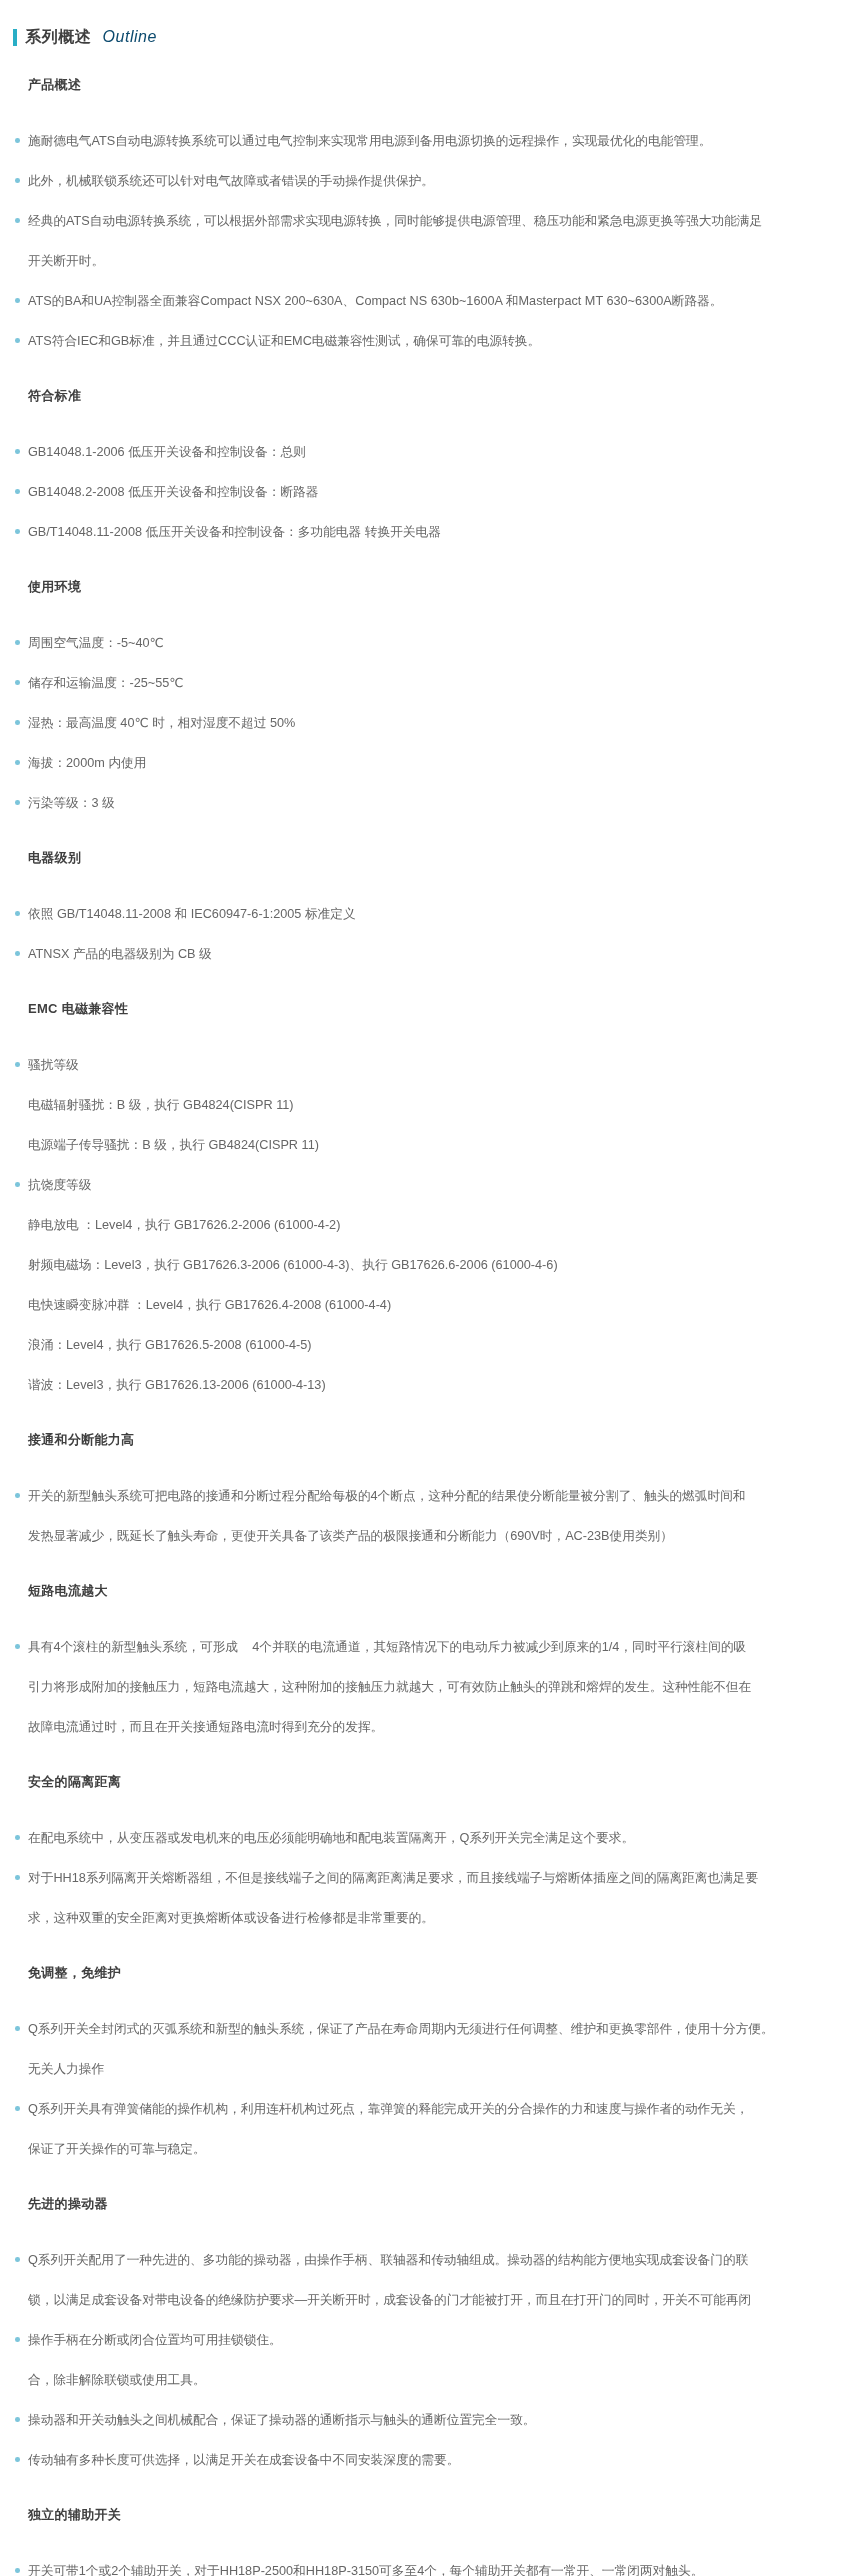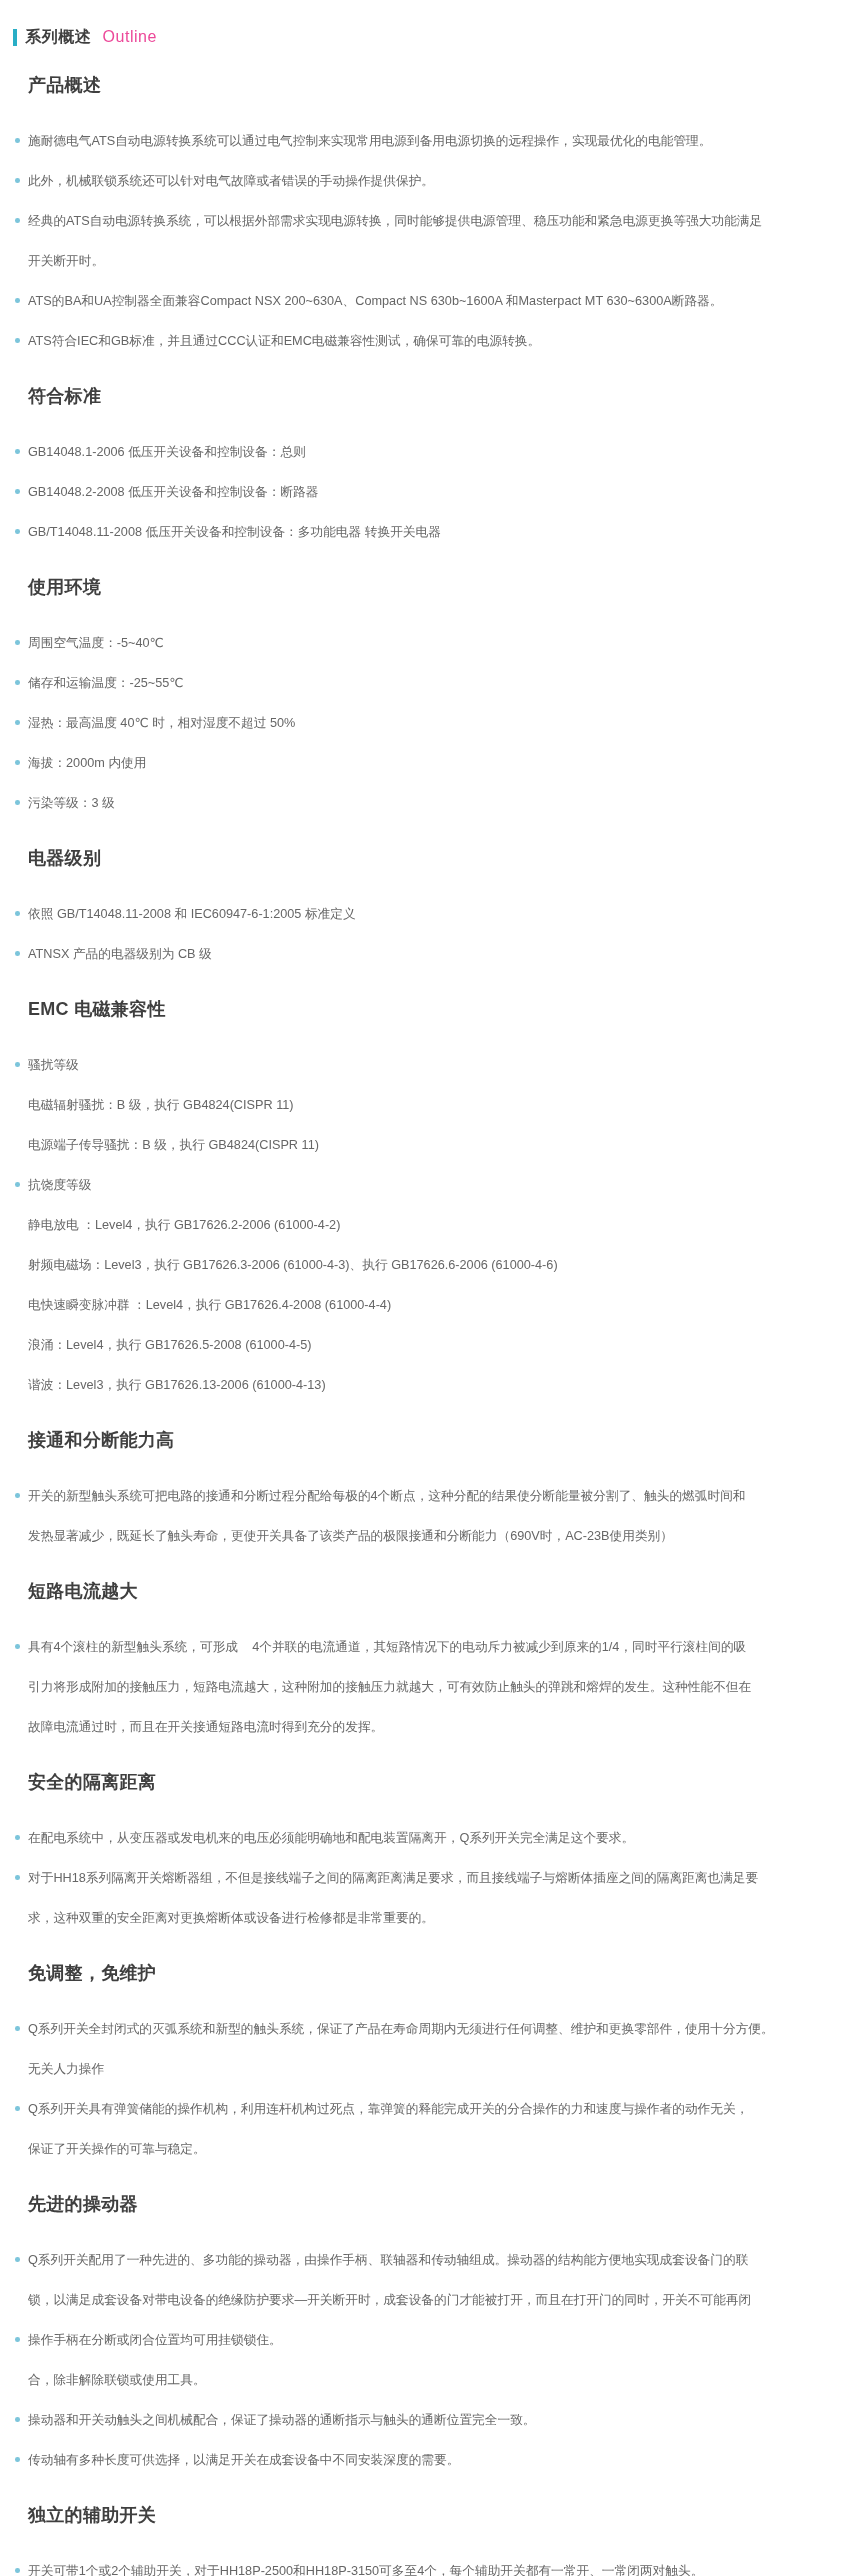--- a/index.html
+++ b/index.html
@@ -29,26 +29,27 @@
     height: 17px;
     background: #29aec6;
     margin-right: 8.5px;
   }
   .title-zh {
     font-weight: bold;
     color: #3f3f3f;
     letter-spacing: 0.5px;
   }
   .title-en {
-    color: #ec4899;
+    color: #0c4a6e;
     margin-left: 11.3px;
     letter-spacing: 0.5px;
+    font-style: italic;
   }
   .section-heading {
-    font-size: 18px;
+    font-size: 13px;
     font-weight: bold;
     color: #3f3f3f;
     line-height: 40px;
     margin: 15px 0 16px 0;
     padding-left: 28px;
     letter-spacing: 0.3px;
   }
   .line {
     position: relative;
     padding-left: 28px;

